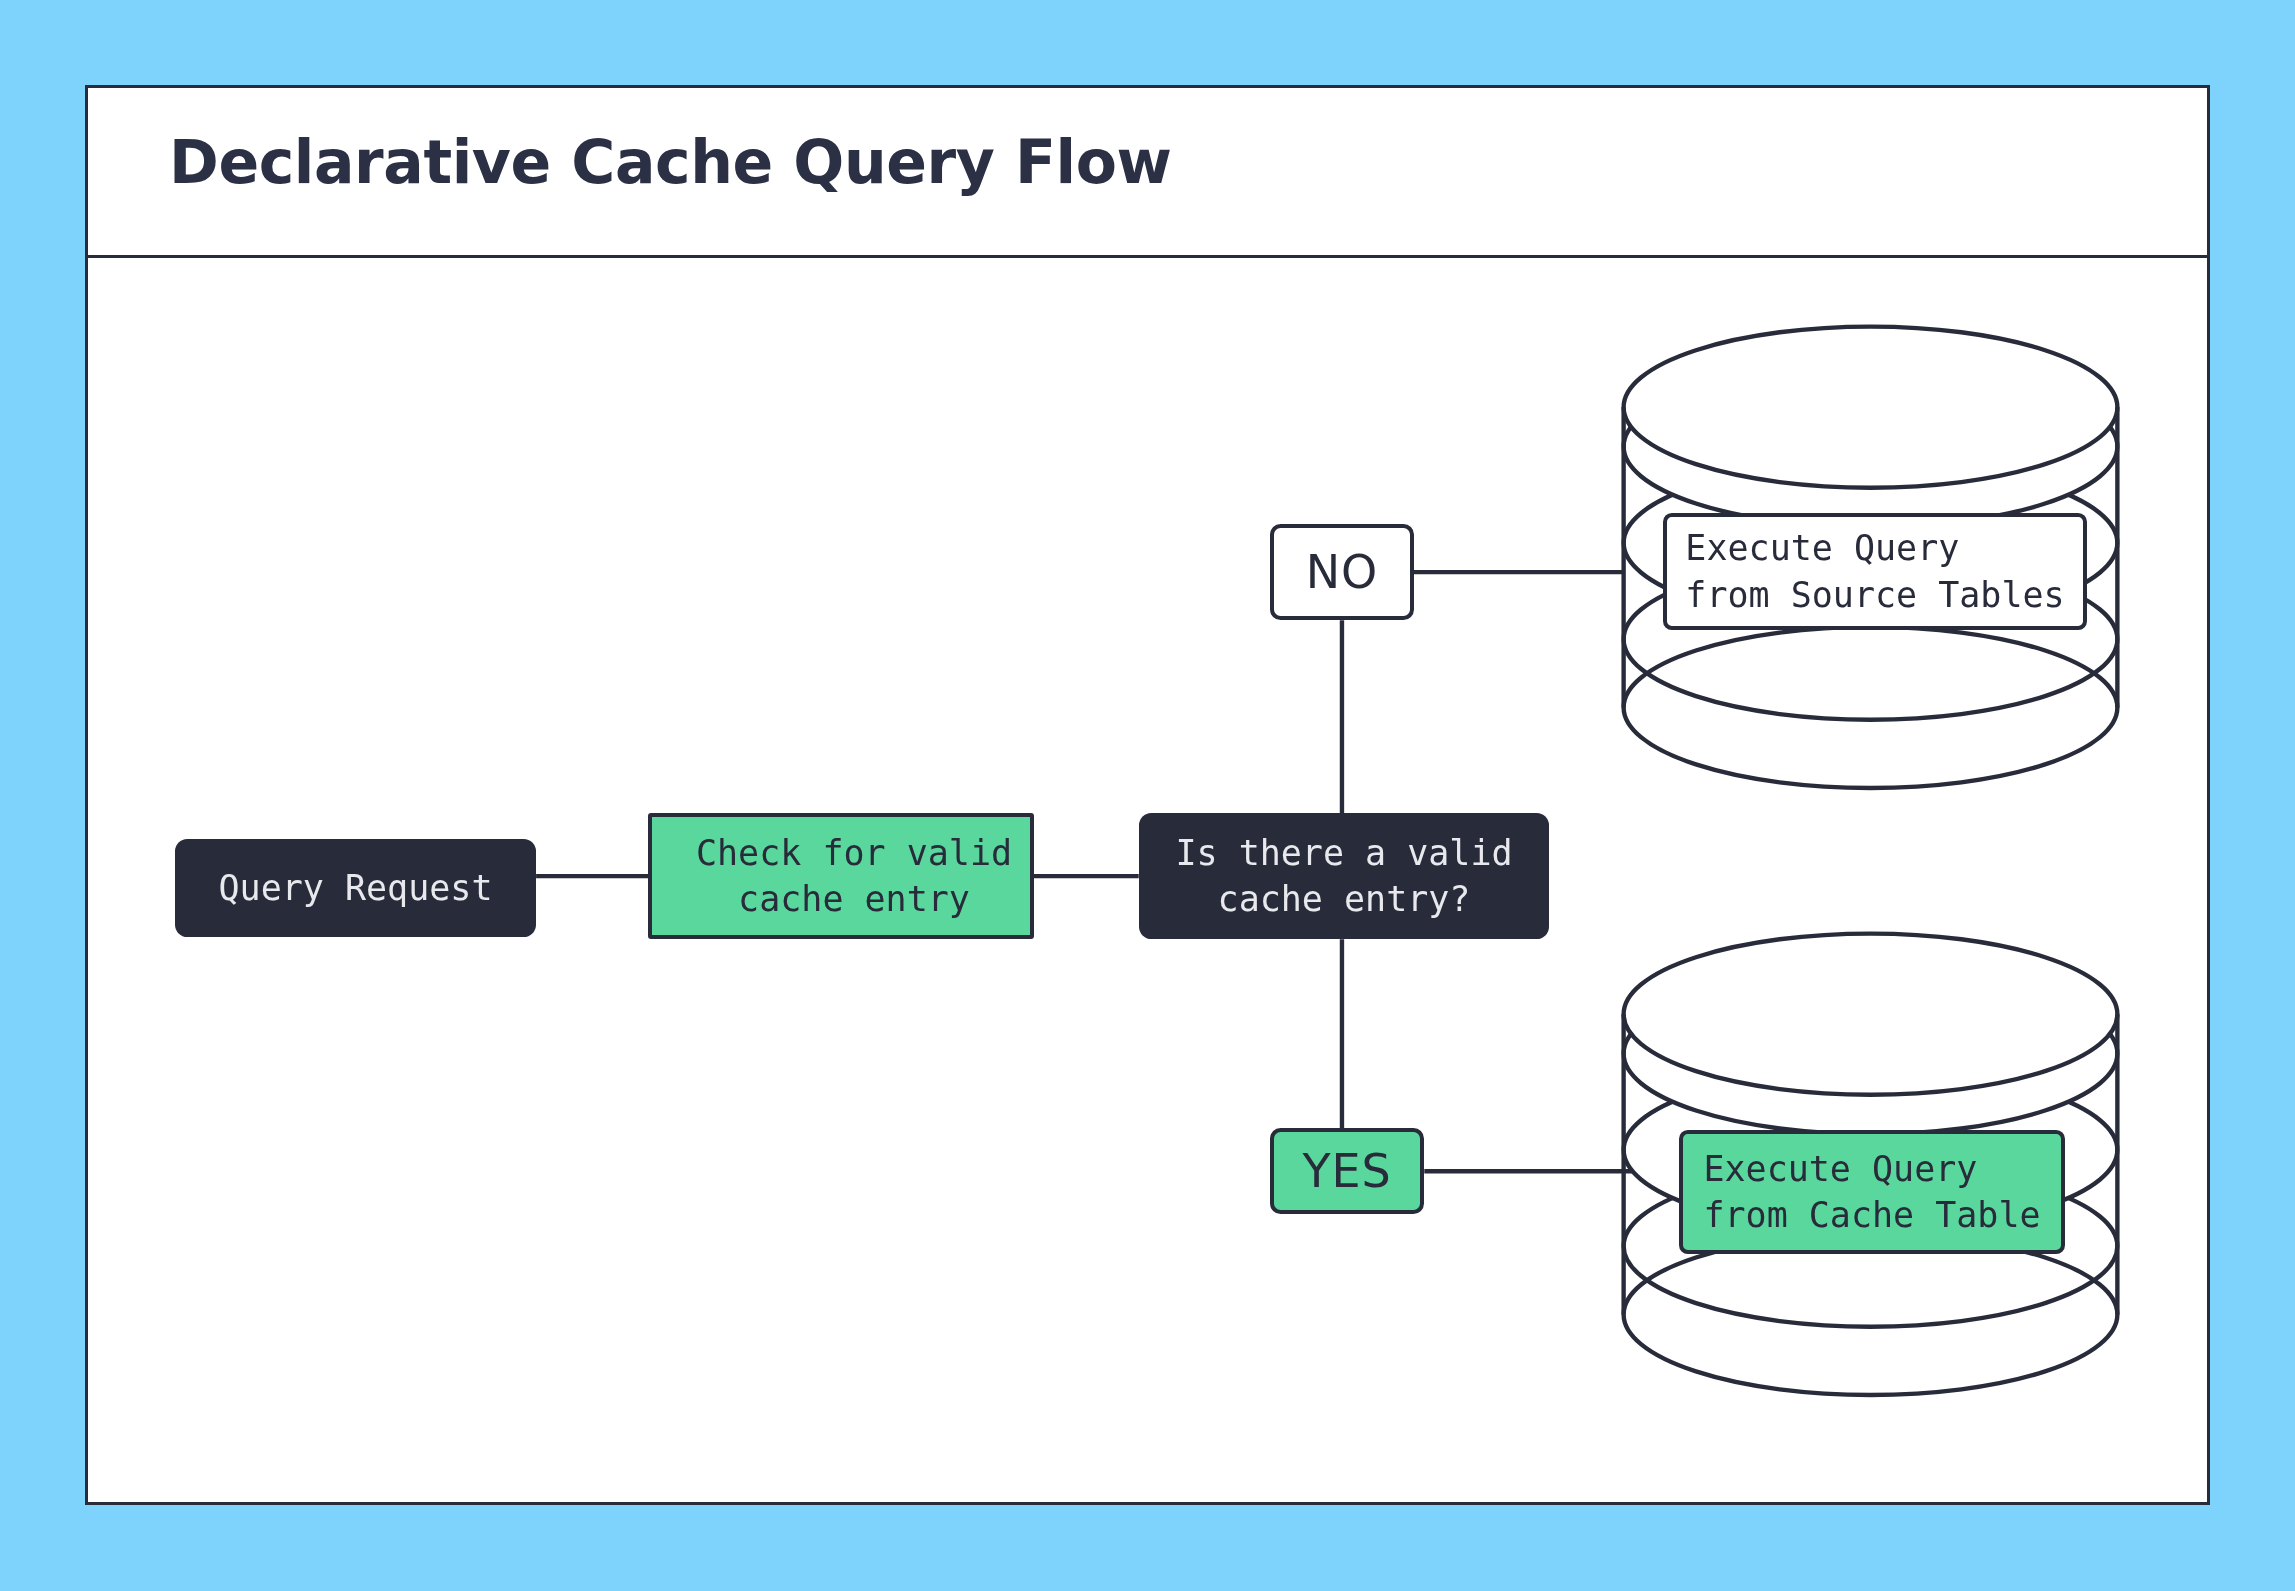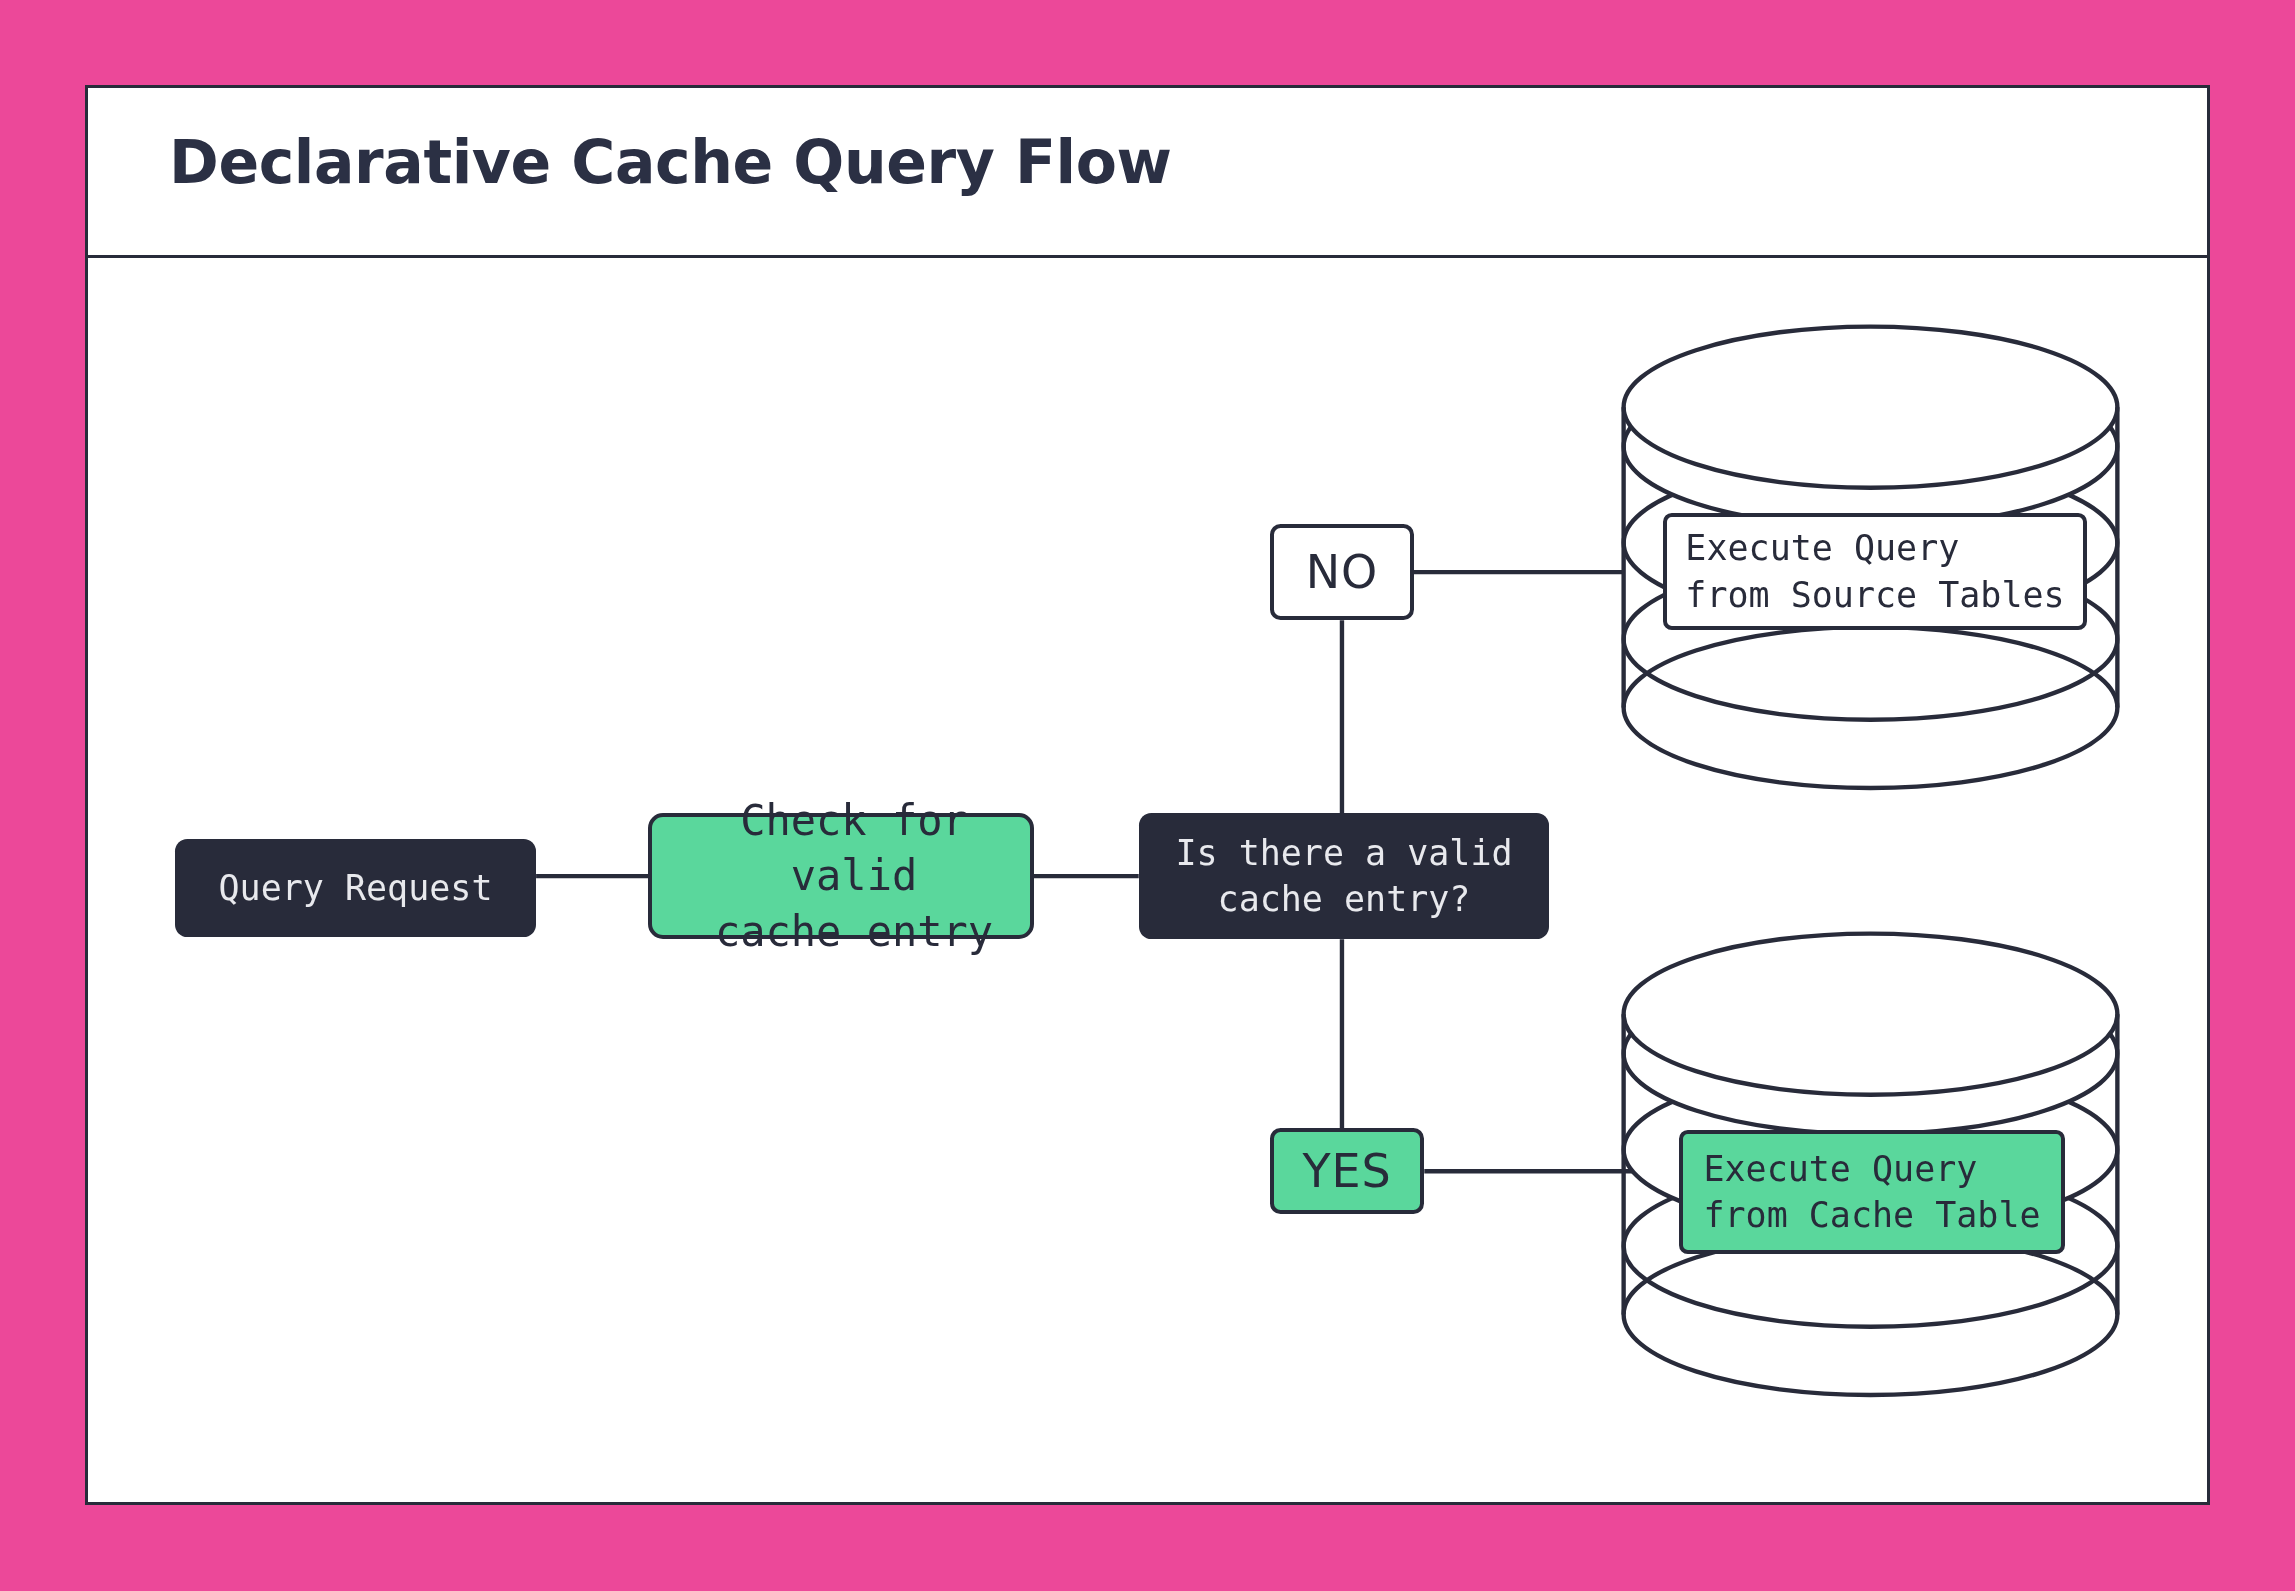--- a/index.html
+++ b/index.html
@@ -10,21 +10,21 @@
   body {
     width: 2295px;
     height: 1591px;
     font-family: "Liberation Sans", sans-serif;
     overflow: hidden;
   }
   #canvas {
     position: relative;
     width: 2295px;
     height: 1591px;
-    background: #ec4899;
+    background: #7dd3fc;
   }
   
   .frame {
     position: absolute;
     left: 85px;
     top: 85px;
     width: 2125px;
     height: 1420px;
     border: 3.5px solid #282B3A;
     box-sizing: border-box;
@@ -74,22 +74,22 @@
   .node-dark {
     background: #282B3A;
     color: #E8E9ED;
     border-radius: 12.3px;
     font-size: 35px;
   }
   .node-green {
     background: #5AD79C;
     color: #282B3A;
     border: 4.4px solid #282B3A;
-    border-radius: 15px;
-    font-size: 42px;
+    border-radius: 3px;
+    font-size: 35px;
     padding-left: 26px;
   }
   
   #node-query-request { left: 175px;  top: 827px;  width: 361px;  height: 98px; margin-top: 12px; }
   #node-check-cache   { left: 648px;  top: 813px;  width: 386px;  height: 126px; }
   #node-decision      { left: 1139px; top: 813px;  width: 410px;  height: 126px; }
 
   
   .branch-label {
     position: absolute;

